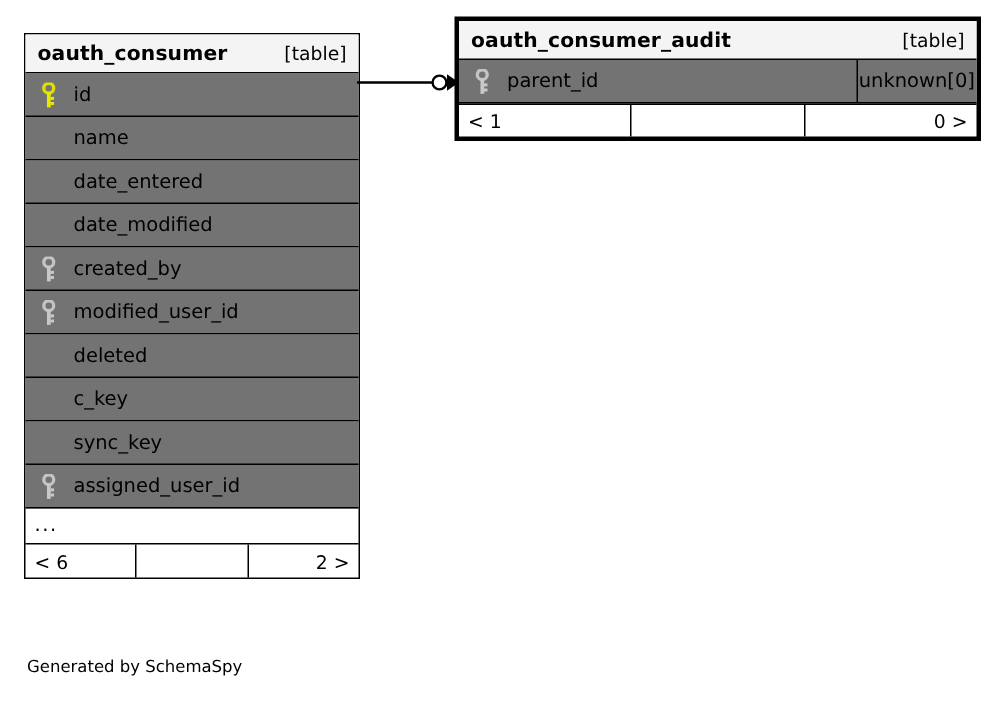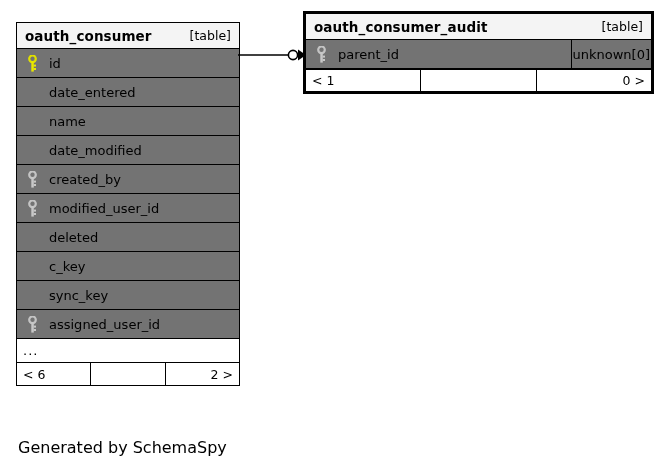--- a/index.html
+++ b/index.html
@@ -115,21 +115,21 @@
 
   
   .key-ico { display: block; }
 
   
   .connector { position: absolute; }
 
   
   .caption {
     position: absolute;
-    font-size: 16px;
+    font-size: 11px;
     white-space: nowrap;
     text-align: center;
   }
 </style>
 </head>
 <body>
 
 <div class="entity thin" style="left:16px; top:22px; width:224px;">
 
   <div class="ent-header">
@@ -144,26 +144,26 @@
         <rect x="4.3" y="6.4" width="2.5" height="10.2" fill="#e8e800"></rect>
         <rect x="6.6" y="9.6" width="2.4" height="2" fill="#e8e800"></rect>
         <rect x="6.6" y="13.0" width="2.4" height="2" fill="#e8e800"></rect>
       </svg>
     </span>
     <span class="col-name">id</span>
   </div>
 
   <div class="col-row">
     <span class="col-key"></span>
+    <span class="col-name">name</span>
+  </div>
+
+  <div class="col-row">
+    <span class="col-key"></span>
     <span class="col-name">date_entered</span>
-  </div>
-
-  <div class="col-row">
-    <span class="col-key"></span>
-    <span class="col-name">name</span>
   </div>
 
   <div class="col-row">
     <span class="col-key"></span>
     <span class="col-name">date_modified</span>
   </div>
 
   <div class="col-row">
     <span class="col-key">
       <svg class="key-ico" width="11" height="17" viewBox="0 0 11 17" aria-hidden="true">

